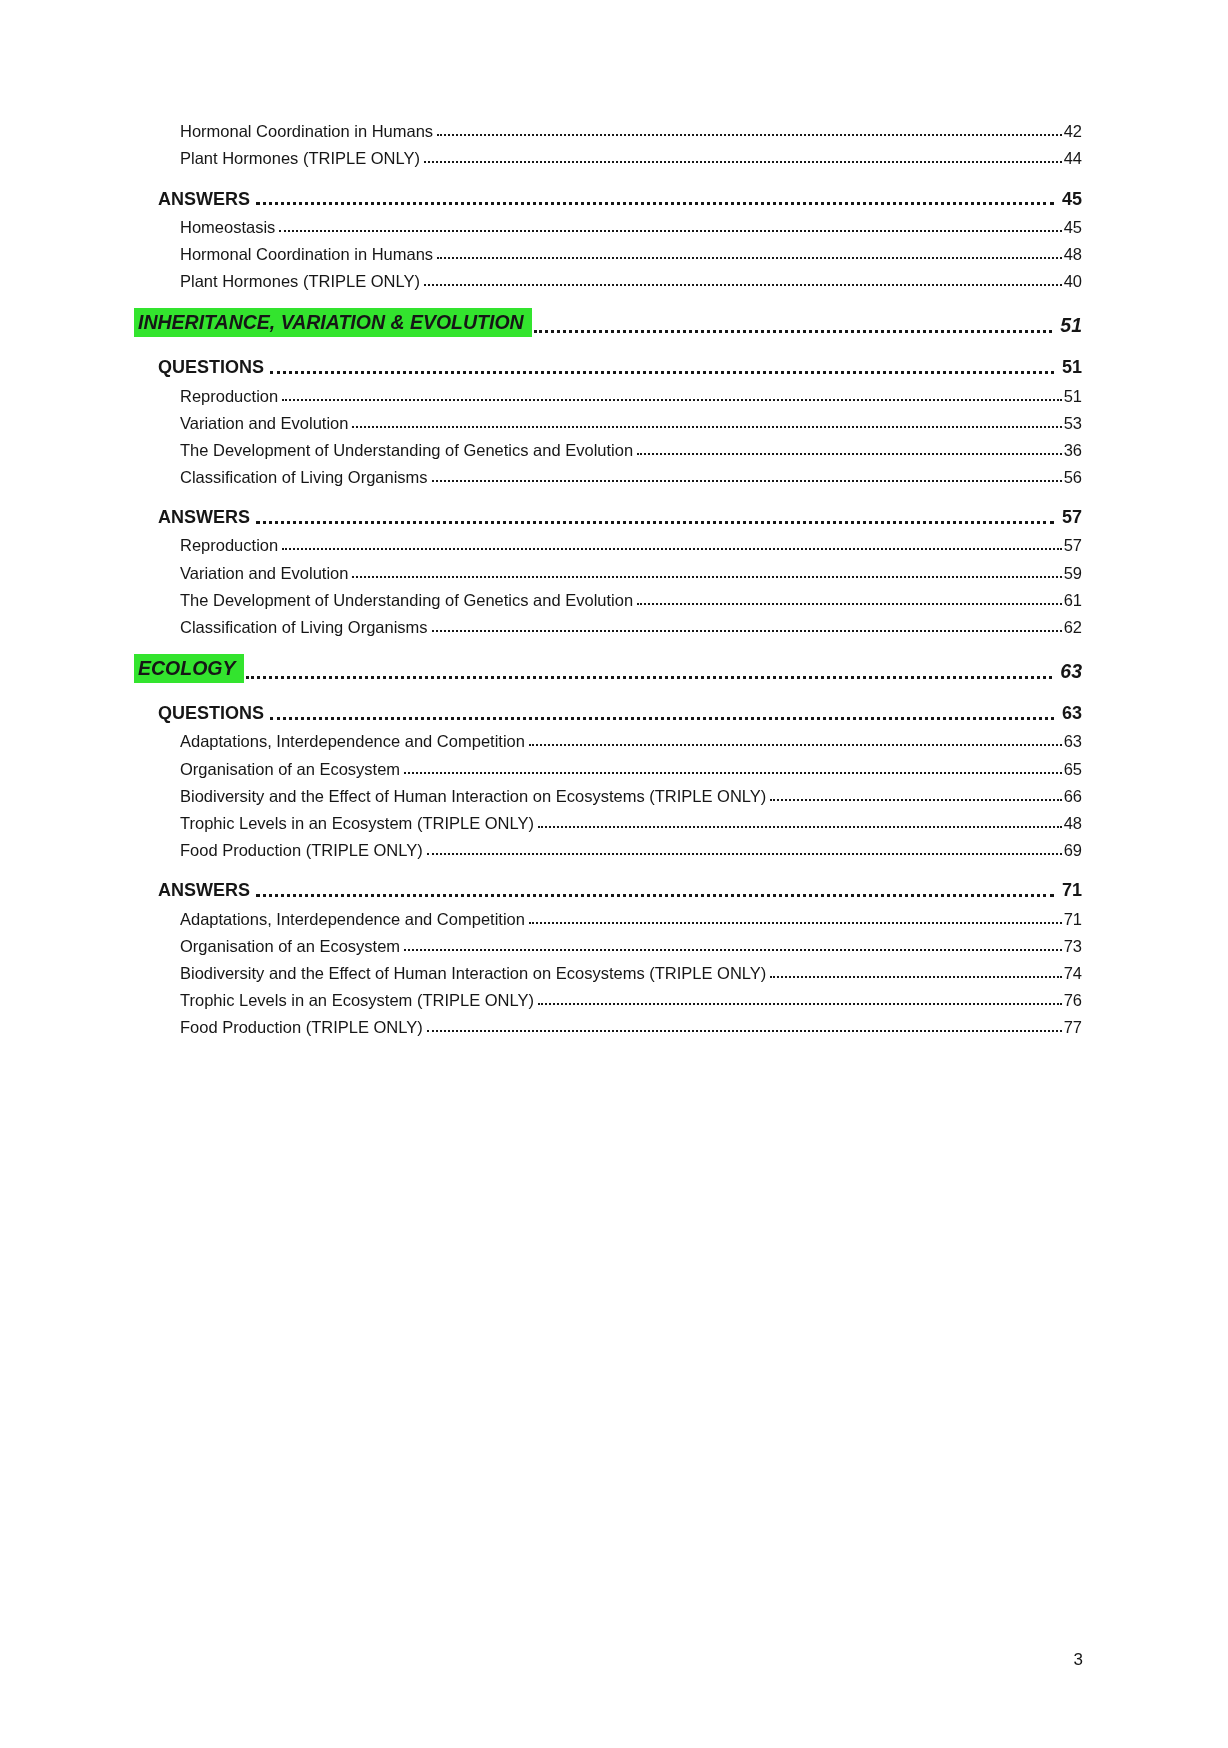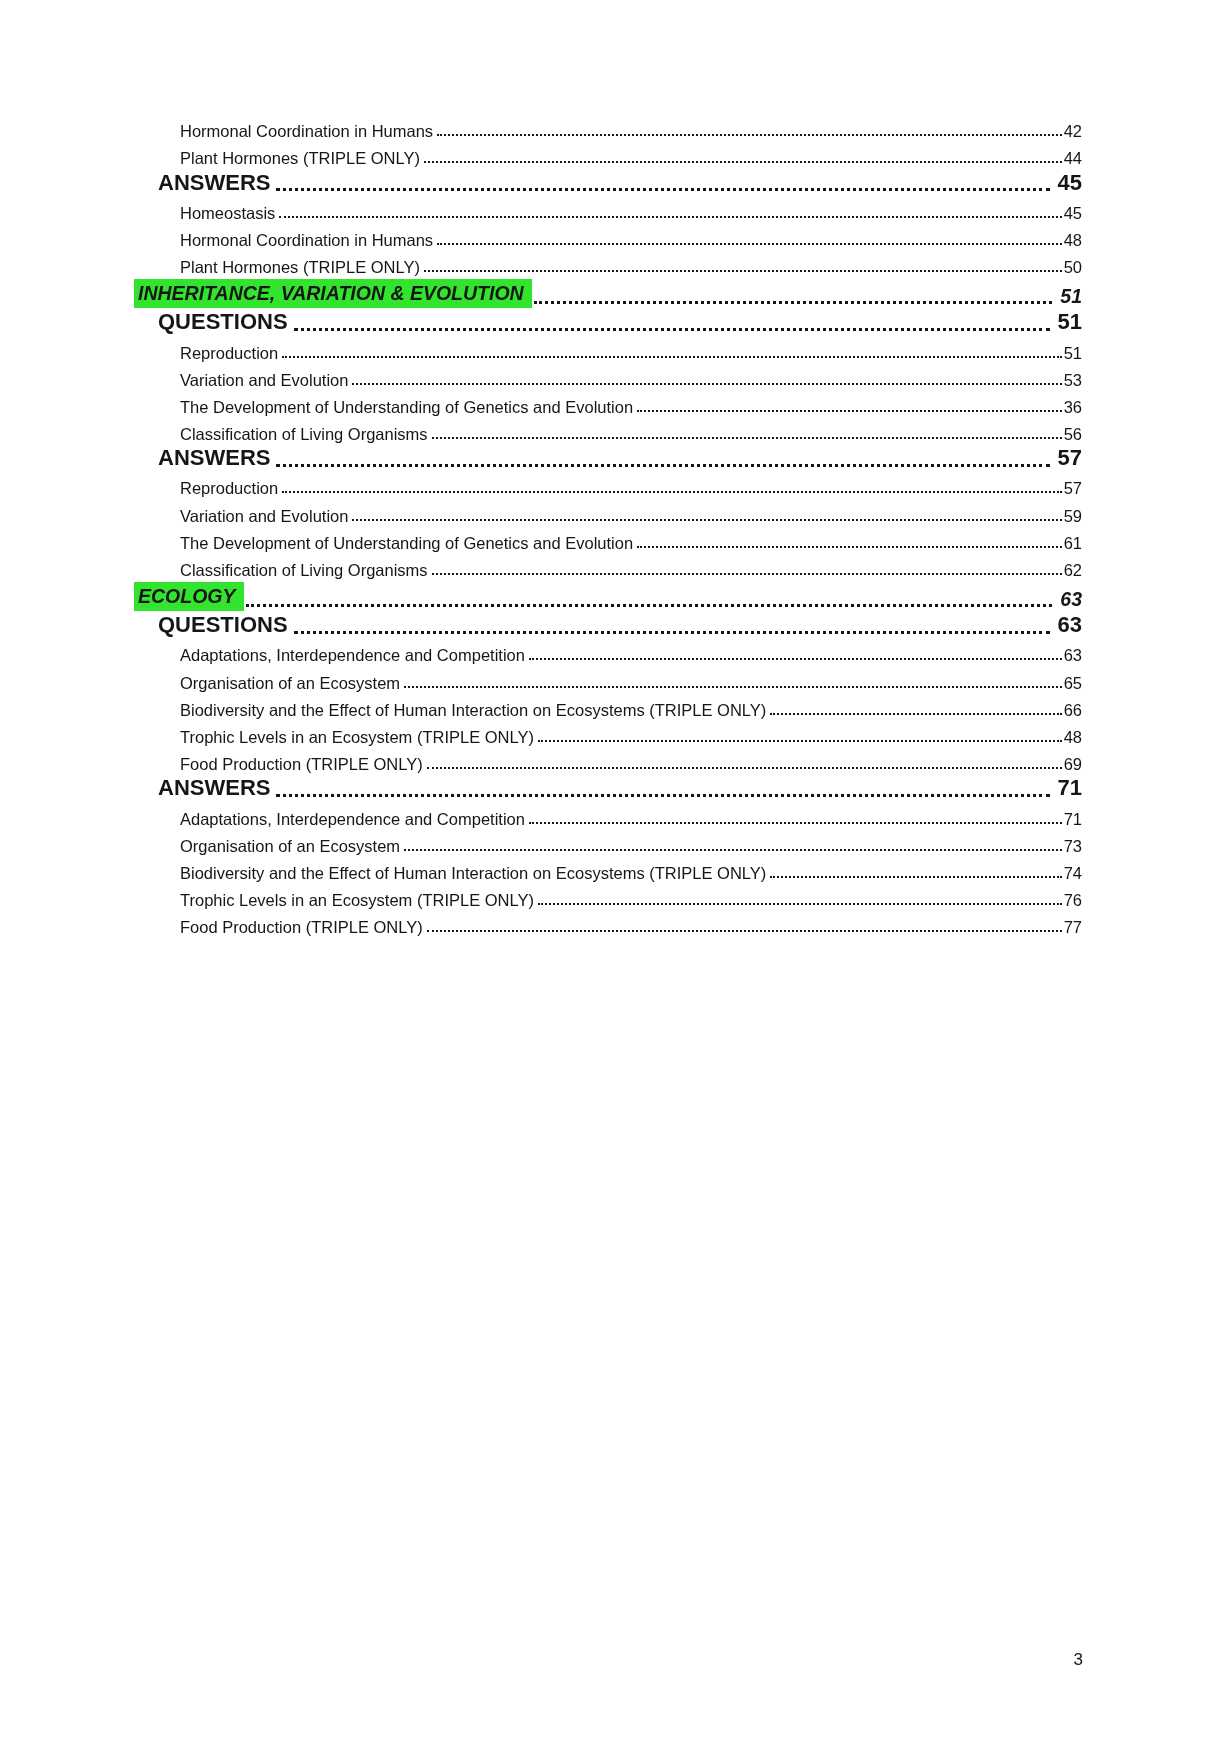--- a/index.html
+++ b/index.html
@@ -37,30 +37,32 @@
   }
   
   .item {
     padding-left: 46px;
     font-size: 16.5px;
     font-weight: 400;
   }
   
   .section {
     padding-left: 24px;
-    font-size: 22px;
+    margin-top: 14px;
+    font-size: 18px;
     font-weight: 700;
   }
   .section .leader {
     border-bottom-width: 3px;
     margin: 0 8px 4.5px 6px;
   }
   
   .chapter {
     padding-left: 0;
+    margin-top: 15px;
     height: 31px;
     font-size: 19.5px;
     font-weight: 700;
     font-style: italic;
   }
   .chapter .label {
     background: #33E42E;
     padding: 3px 8px 3px 4px;
   }
   .chapter .leader {
@@ -102,21 +104,21 @@
       <span class="page-num">45</span>
     </div>
     <div class="row item">
       <span class="label">Hormonal Coordination in Humans</span>
       <span class="leader"></span>
       <span class="page-num">48</span>
     </div>
     <div class="row item">
       <span class="label">Plant Hormones (TRIPLE ONLY)</span>
       <span class="leader"></span>
-      <span class="page-num">50</span>
+      <span class="page-num">40</span>
     </div>
 
     <div class="row chapter">
       <span class="label">INHERITANCE, VARIATION &amp; EVOLUTION</span>
       <span class="leader"></span>
       <span class="page-num">51</span>
     </div>
     <div class="row section">
       <span class="label">QUESTIONS</span>
       <span class="leader"></span>

